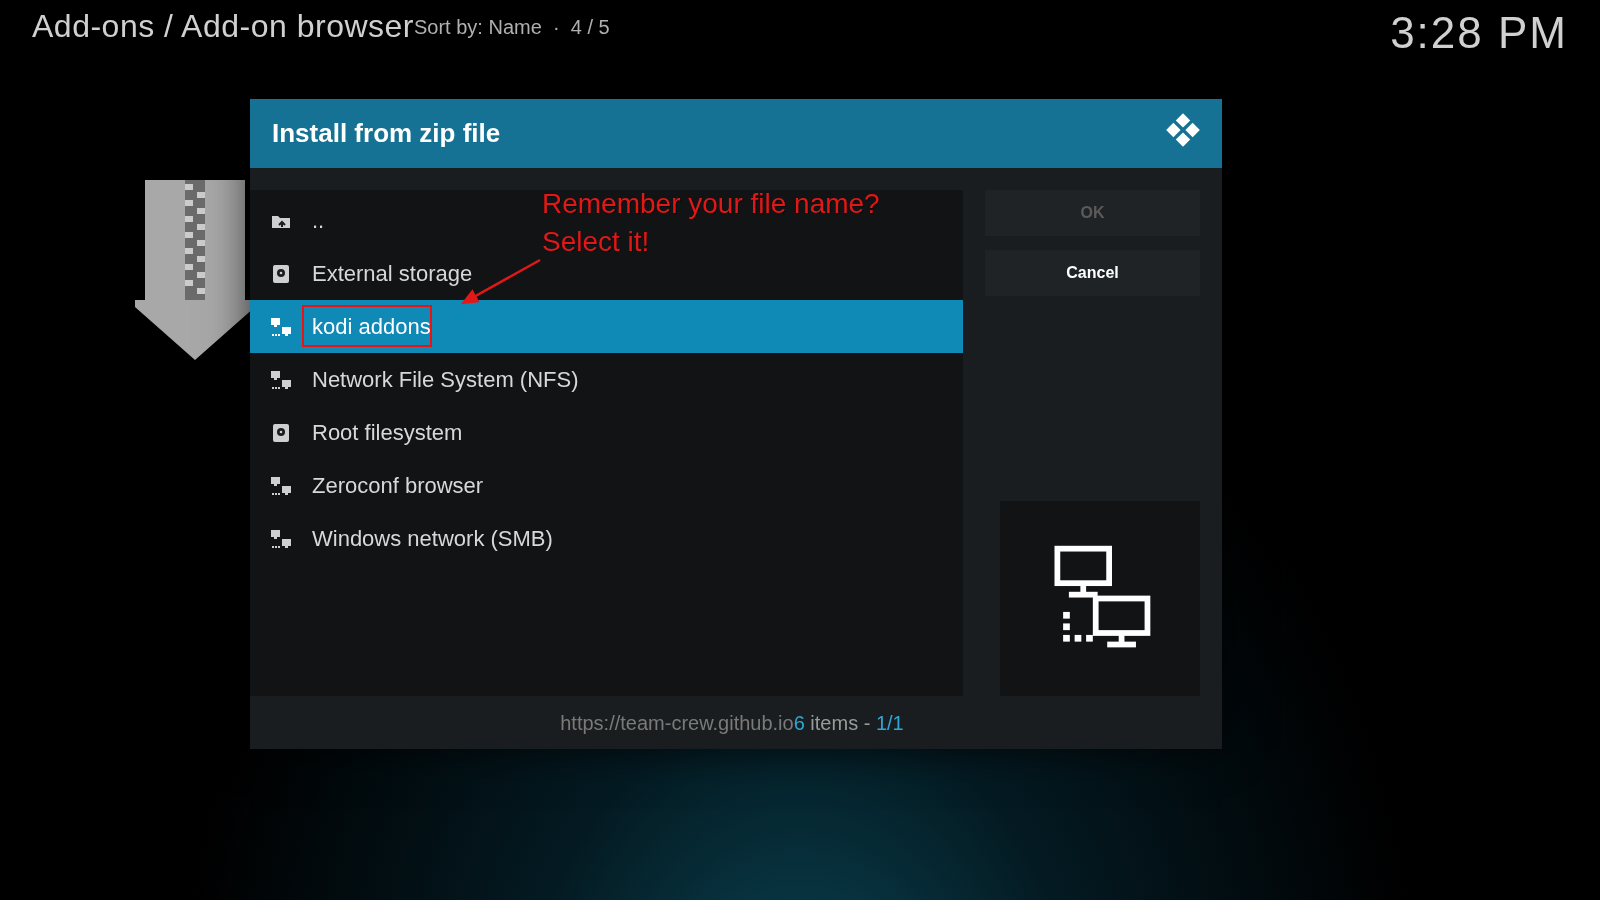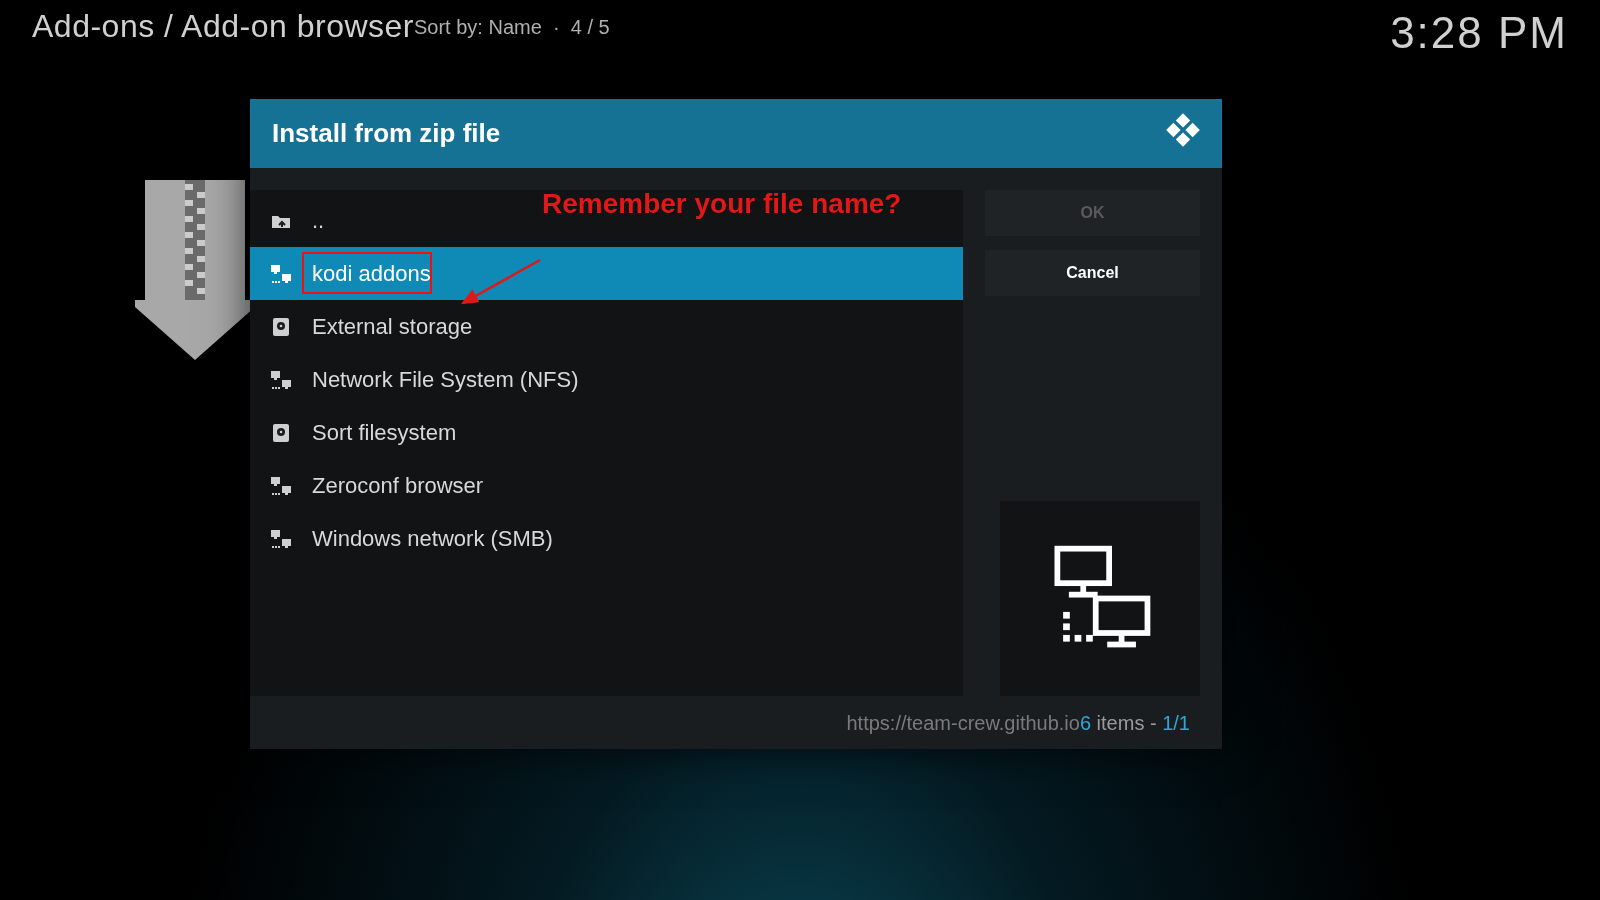--- a/index.html
+++ b/index.html
@@ -119,35 +119,35 @@
     background: #111314;
     align-self: flex-end;
     display: flex;
     align-items: center;
     justify-content: center;
   }
   .preview svg { width: 125px; height: 115px; }
 
   .dialog-footer {
     display: flex;
-    justify-content: flex-end;
+    justify-content: center;
     padding: 6px 32px 14px 24px;
     font-size: 20px;
   }
   .path { color: #7a7a7a; }
   .count { color: #9a9a9a; }
   .count .accent { color: #2fa7d6; }
 
   .annot {
     position: absolute;
     left: 542px;
     top: 185px;
     color: #e01818;
     font-size: 28px;
-    font-weight: bold;
+    font-weight: normal;
     line-height: 1.35;
     text-shadow: 1px 1px 0 rgba(0,0,0,0.5);
     pointer-events: none;
   }
   .arrow {
     position: absolute;
     left: 455px;
     top: 255px;
     width: 90px;
     height: 60px;
@@ -209,50 +209,50 @@
     <div class="file-list" id="file-list">
         <div class="row">
           <span class="icon">
             <svg viewBox="0 0 24 24">
               <path d="M3 7h6l2 2h10v10H3z" fill="#cfcfcf"></path>
               <path d="M10 16l3-3 3 3M13 13v5" stroke="#1a1d1f" stroke-width="2" fill="none"></path>
             </svg>
           </span>
           <span>..</span>
         </div>
+        <div class="row">
+          <span class="icon">
+            <svg viewBox="0 0 24 24">
+              <rect x="4" y="3" width="16" height="18" rx="2" fill="#cfcfcf"></rect>
+              <circle cx="12" cy="11" r="4" fill="#1a1d1f"></circle>
+              <circle cx="12" cy="11" r="1.3" fill="#cfcfcf"></circle>
+            </svg>
+          </span>
+          <span>External storage</span>
+        </div>
         <div class="row selected">
           <span class="icon">
             <svg viewBox="0 0 24 24">
               <g fill="#fff">
                 <rect x="2" y="3" width="9" height="7"></rect>
                 <rect x="5" y="10" width="3" height="2"></rect>
                 <rect x="13" y="12" width="9" height="7"></rect>
                 <rect x="16" y="19" width="3" height="2"></rect>
                 <rect x="3" y="19" width="2" height="2"></rect>
                 <rect x="6" y="19" width="2" height="2"></rect>
                 <rect x="9" y="19" width="2" height="2"></rect>
               </g>
             </svg>
           </span>
           <span class="highlight-box"></span>
           <span>kodi addons</span>
         </div>
         <div class="row">
           <span class="icon">
             <svg viewBox="0 0 24 24">
-              <rect x="4" y="3" width="16" height="18" rx="2" fill="#cfcfcf"></rect>
-              <circle cx="12" cy="11" r="4" fill="#1a1d1f"></circle>
-              <circle cx="12" cy="11" r="1.3" fill="#cfcfcf"></circle>
-            </svg>
-          </span>
-          <span>External storage</span>
-        </div>
-        <div class="row">
-          <span class="icon">
-            <svg viewBox="0 0 24 24">
               <g fill="#cfcfcf">
                 <rect x="2" y="3" width="9" height="7"></rect>
                 <rect x="5" y="10" width="3" height="2"></rect>
                 <rect x="13" y="12" width="9" height="7"></rect>
                 <rect x="16" y="19" width="3" height="2"></rect>
                 <rect x="3" y="19" width="2" height="2"></rect>
                 <rect x="6" y="19" width="2" height="2"></rect>
                 <rect x="9" y="19" width="2" height="2"></rect>
               </g>
             </svg>
@@ -260,21 +260,21 @@
           <span>Network File System (NFS)</span>
         </div>
         <div class="row">
           <span class="icon">
             <svg viewBox="0 0 24 24">
               <rect x="4" y="3" width="16" height="18" rx="2" fill="#cfcfcf"></rect>
               <circle cx="12" cy="11" r="4" fill="#1a1d1f"></circle>
               <circle cx="12" cy="11" r="1.3" fill="#cfcfcf"></circle>
             </svg>
           </span>
-          <span>Sort filesystem</span>
+          <span>Root filesystem</span>
         </div>
         <div class="row">
           <span class="icon">
             <svg viewBox="0 0 24 24">
               <g fill="#cfcfcf">
                 <rect x="2" y="3" width="9" height="7"></rect>
                 <rect x="5" y="10" width="3" height="2"></rect>
                 <rect x="13" y="12" width="9" height="7"></rect>
                 <rect x="16" y="19" width="3" height="2"></rect>
                 <rect x="3" y="19" width="2" height="2"></rect>
@@ -332,20 +332,21 @@
   <div class="dialog-footer">
     <div class="path">https://team-crew.github.io</div>
     <div class="count">
       <span class="accent">6</span><span> items - </span><span class="accent">1/1</span>
     </div>
   </div>
 </div>
 
 <div class="annot">
   <div>Remember your file name?</div>
+  <div>Select it!</div>
 </div>
 <svg class="arrow" viewBox="0 0 90 60">
   <defs>
       <marker id="ah" markerWidth="8" markerHeight="8" refX="6" refY="3" orient="auto">
     <path d="M0,0 L7,3 L0,6 z" fill="#e01818"></path>
       </marker>
     </defs>
   <line x1="85" y1="5" x2="8" y2="48" stroke="#e01818" stroke-width="2.5" marker-end="url(#ah)"></line>
 </svg>
 

